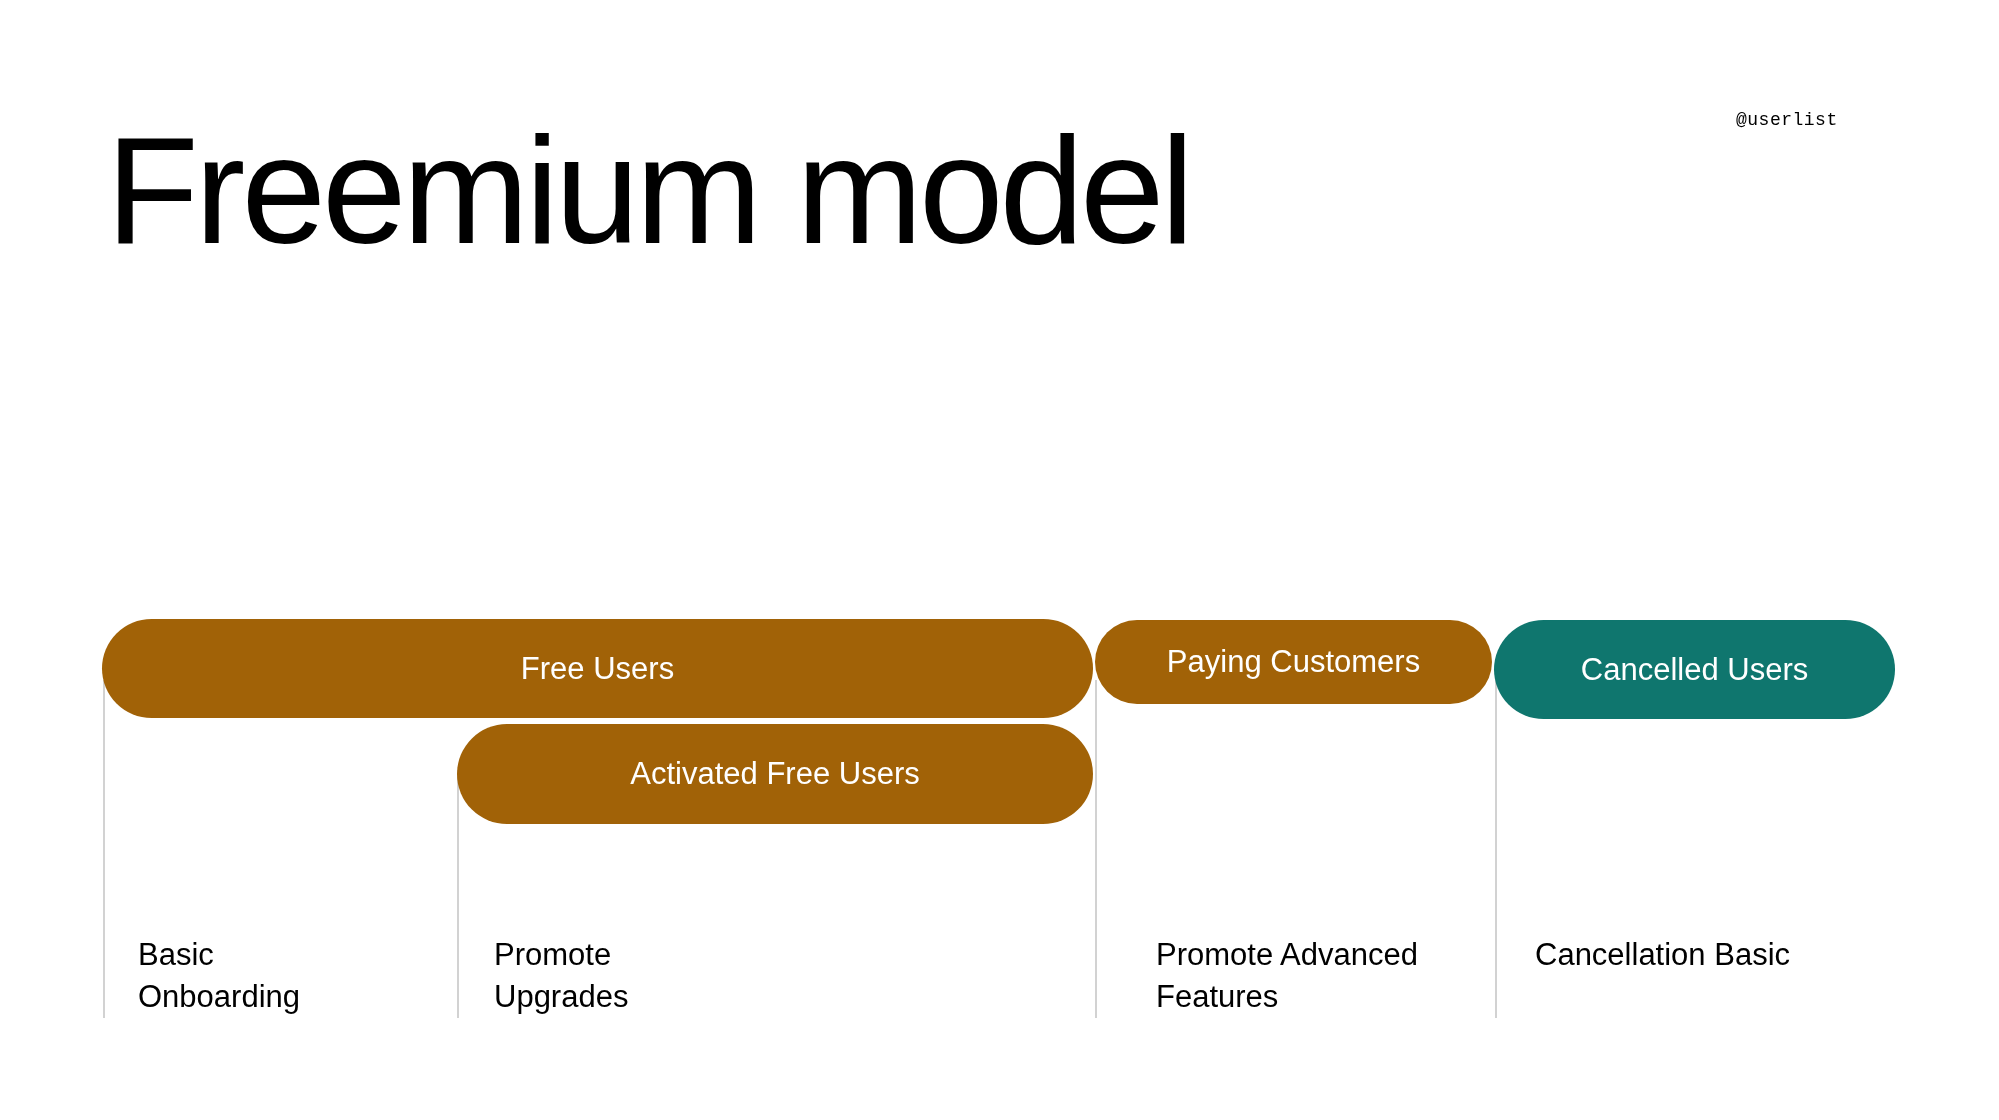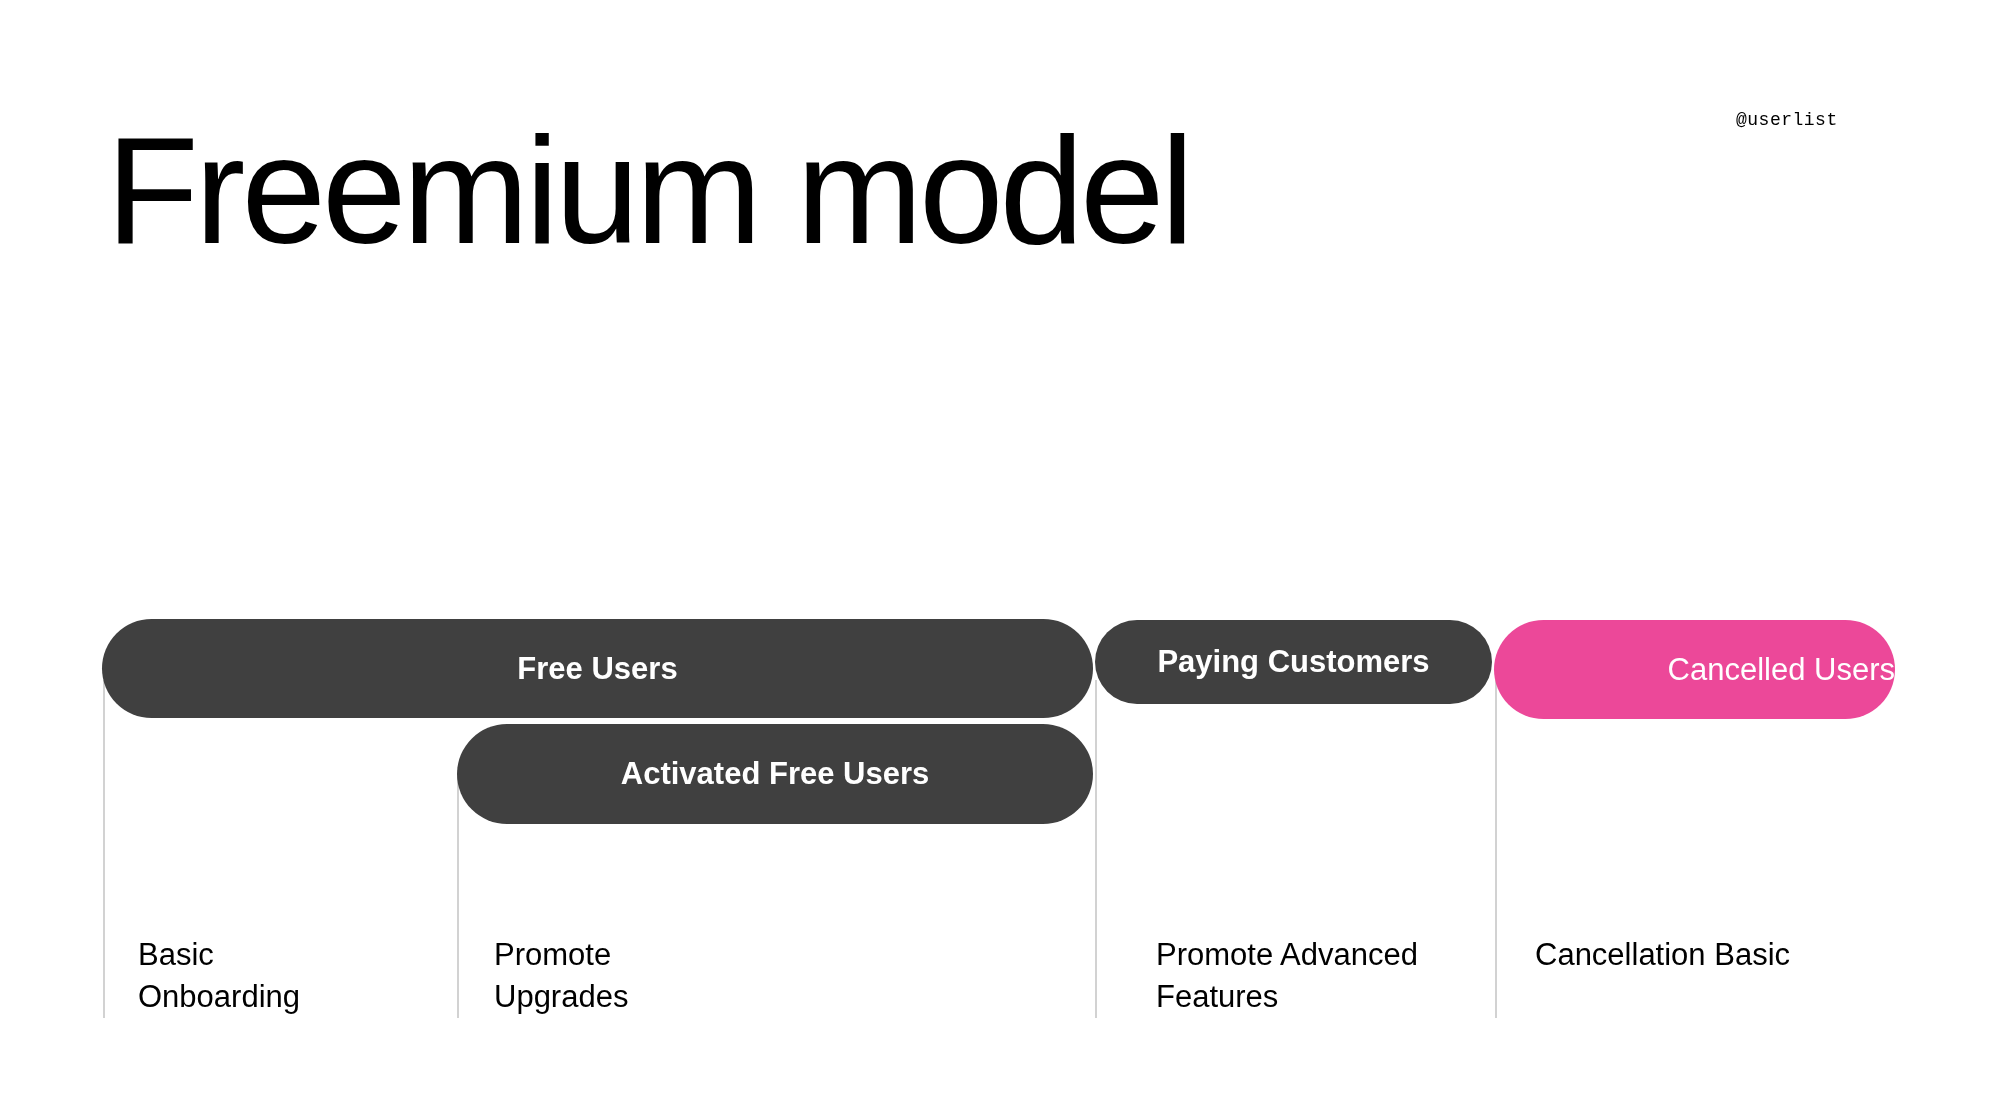--- a/index.html
+++ b/index.html
@@ -5,22 +5,22 @@
   html, body { margin:0; padding:0; }
   body { width:1999px; height:1120px; background:#ffffff; position:relative; overflow:hidden;
          font-family:"Liberation Sans", sans-serif; color:#000; }
   .title { position:absolute; left:106px; top:100px; font-size:152px; line-height:180px;
            letter-spacing:-4px; font-weight:400; white-space:nowrap; }
   .handle { position:absolute; left:1736px; top:104px; font-family:Liberation Mono, monospace;
             font-size:18px; line-height:32px; letter-spacing:0.5px; }
   .vline { position:absolute; width:2px; background:#d2d2d2; top:680px; height:338px; }
   .pill { position:absolute; border-radius:50px; display:flex; align-items:center; justify-content:center;
           color:#fff; font-size:31px; white-space:nowrap; }
-  .black { background:#404040;font-weight:bold; }
-  .orange { background:#ec4899;justify-content:flex-end; }
+  .black { background:#a16207; }
+  .orange { background:#0f766e; }
   .label { position:absolute; font-size:31px; line-height:42px; top:934px; }
 </style>
 </head>
 <body>
 
 <div class="title">Freemium model</div>
 <div class="handle">@userlist</div>
 
 <div class="vline" style="left:103px;"></div>
 <div class="vline" style="left:457px; top:770px; height:248px;"></div>

